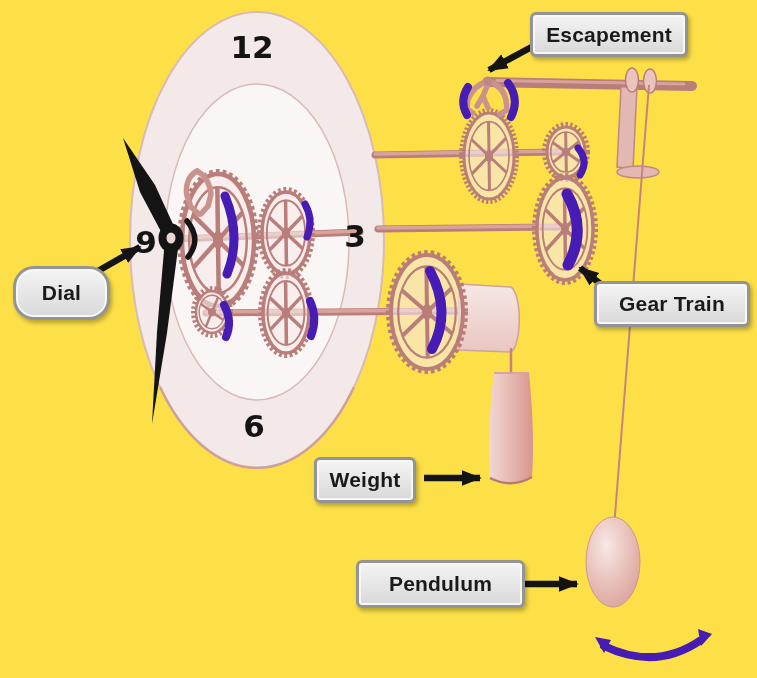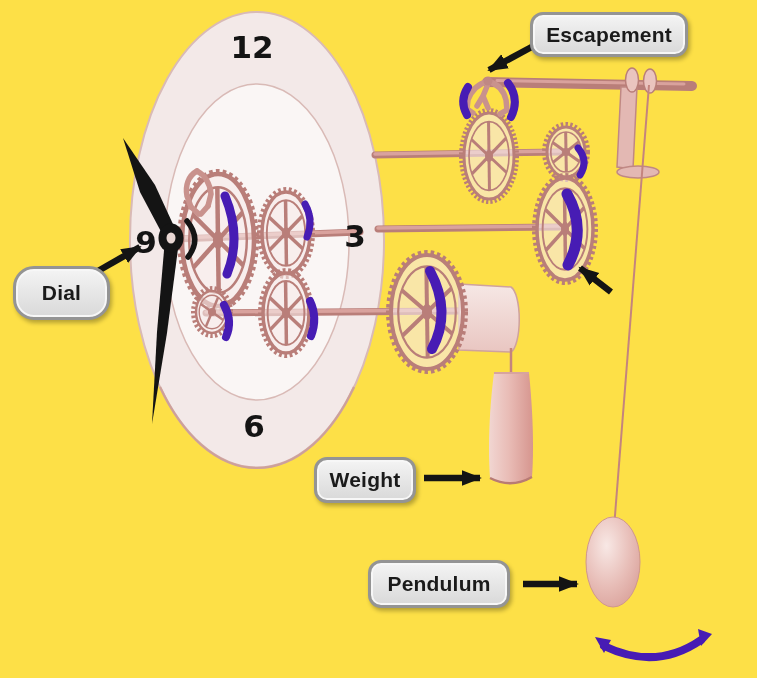--- a/index.html
+++ b/index.html
@@ -2,21 +2,21 @@
 <html style="--accent: #471cb4; --ink: #141414; --gear-line: #b97e79; --gear-fill: #f6eae8; --rod-dark: #b97e79; --rod-light: #d9a29d; --dial-ring: #f3e9e8; --dial-edge: #d9bab6; --dial-face: #faf6f5; --metal-light: #f6e8e5; --metal-mid: #e9c6c1; --metal-dark: #d6958e; --label-bg: #e9e9e9; --label-border: #949494; --label-text: #1a1a1a;"><head>
 <meta charset="utf-8">
 <style>
   html,body{margin:0;padding:0;background:#fff;}
   #stage{position:relative;width:757px;height:678px;background:#fde047;overflow:hidden;
          font-family:"Liberation Sans",sans-serif;}
   #stage svg{position:absolute;left:0;top:0;}
   .pill{position:absolute;display:flex;align-items:center;justify-content:center;
         background:linear-gradient(rgba(255,255,255,.5),rgba(0,0,0,.07)),var(--label-bg,#e9e9e9);
         border:3px solid var(--label-border,#949494);
-        border-radius:13px;
+        border-radius:6px;
         font-weight:bold;font-size:21px;color:var(--label-text,#1a1a1a);
         box-shadow:2px 3px 4px rgba(0,0,0,.28), inset 0 0 0 2px #f7f7f7;
         box-sizing:border-box;letter-spacing:.2px;}
   .dial-num{font-family:"DejaVu Sans",sans-serif;font-weight:bold;font-size:31px;fill:var(--ink,#141414);}
   .arc{fill:none;stroke:var(--accent,#471cb4);stroke-linecap:round;}
   .rodD{stroke:var(--rod-dark,#b97e79);fill:none;stroke-linecap:round;}
   .rodL{stroke:var(--rod-light,#d9a29d);fill:none;stroke-linecap:round;}
   .anchorline{stroke:#c9928d;stroke-width:5.5;fill:none;stroke-linecap:round;}
   .blkarrow{stroke:var(--ink,#141414);stroke-width:6.5;fill:none;}
 </style>
@@ -211,16 +211,17 @@
     <line class="blkarrow" x1="539" y1="43" x2="489" y2="70" marker-end="url(#ah)"></line>
     <line class="blkarrow" x1="98" y1="271" x2="140" y2="247" marker-end="url(#ah)"></line>
     <line class="blkarrow" x1="611" y1="292" x2="580" y2="268" marker-end="url(#ah)"></line>
     <line class="blkarrow" x1="424" y1="478" x2="480" y2="478" marker-end="url(#ah)"></line>
     <line class="blkarrow" x1="523" y1="584" x2="577" y2="584" marker-end="url(#ah)"></line>
   </g>
 </svg>
 
 <div class="pill" style="left:530px;top:12px;width:158px;height:45px">Escapement</div>
 <div class="pill" style="left:13px;top:266px;width:97px;height:54px;border-radius:21px">Dial</div>
+<div class="pill" style="left:594px;top:281px;width:156px;height:46px">Gear Train</div>
 <div class="pill" style="left:314px;top:457px;width:102px;height:46px">Weight</div>
-<div class="pill" style="left:368px;top:560px;width:142px;height:48px">Pendulum</div>
+<div class="pill" style="left:356px;top:560px;width:169px;height:48px">Pendulum</div>
 
 </div>
 
 </body></html>

